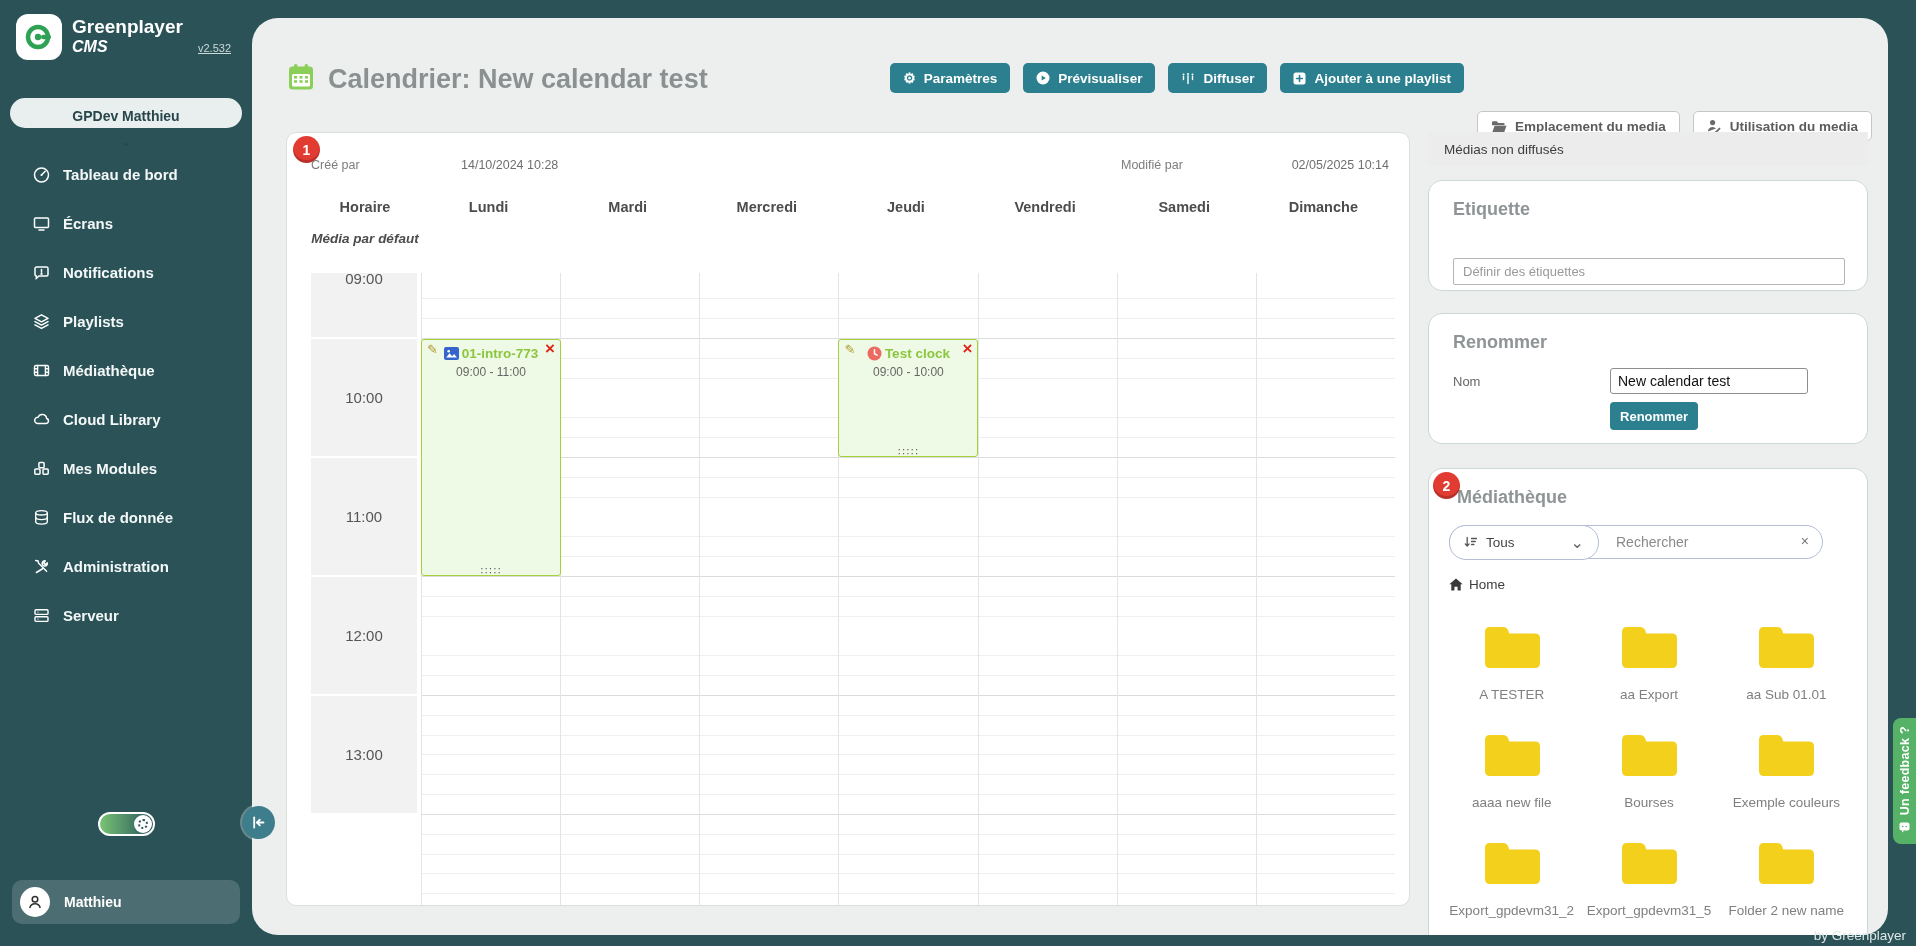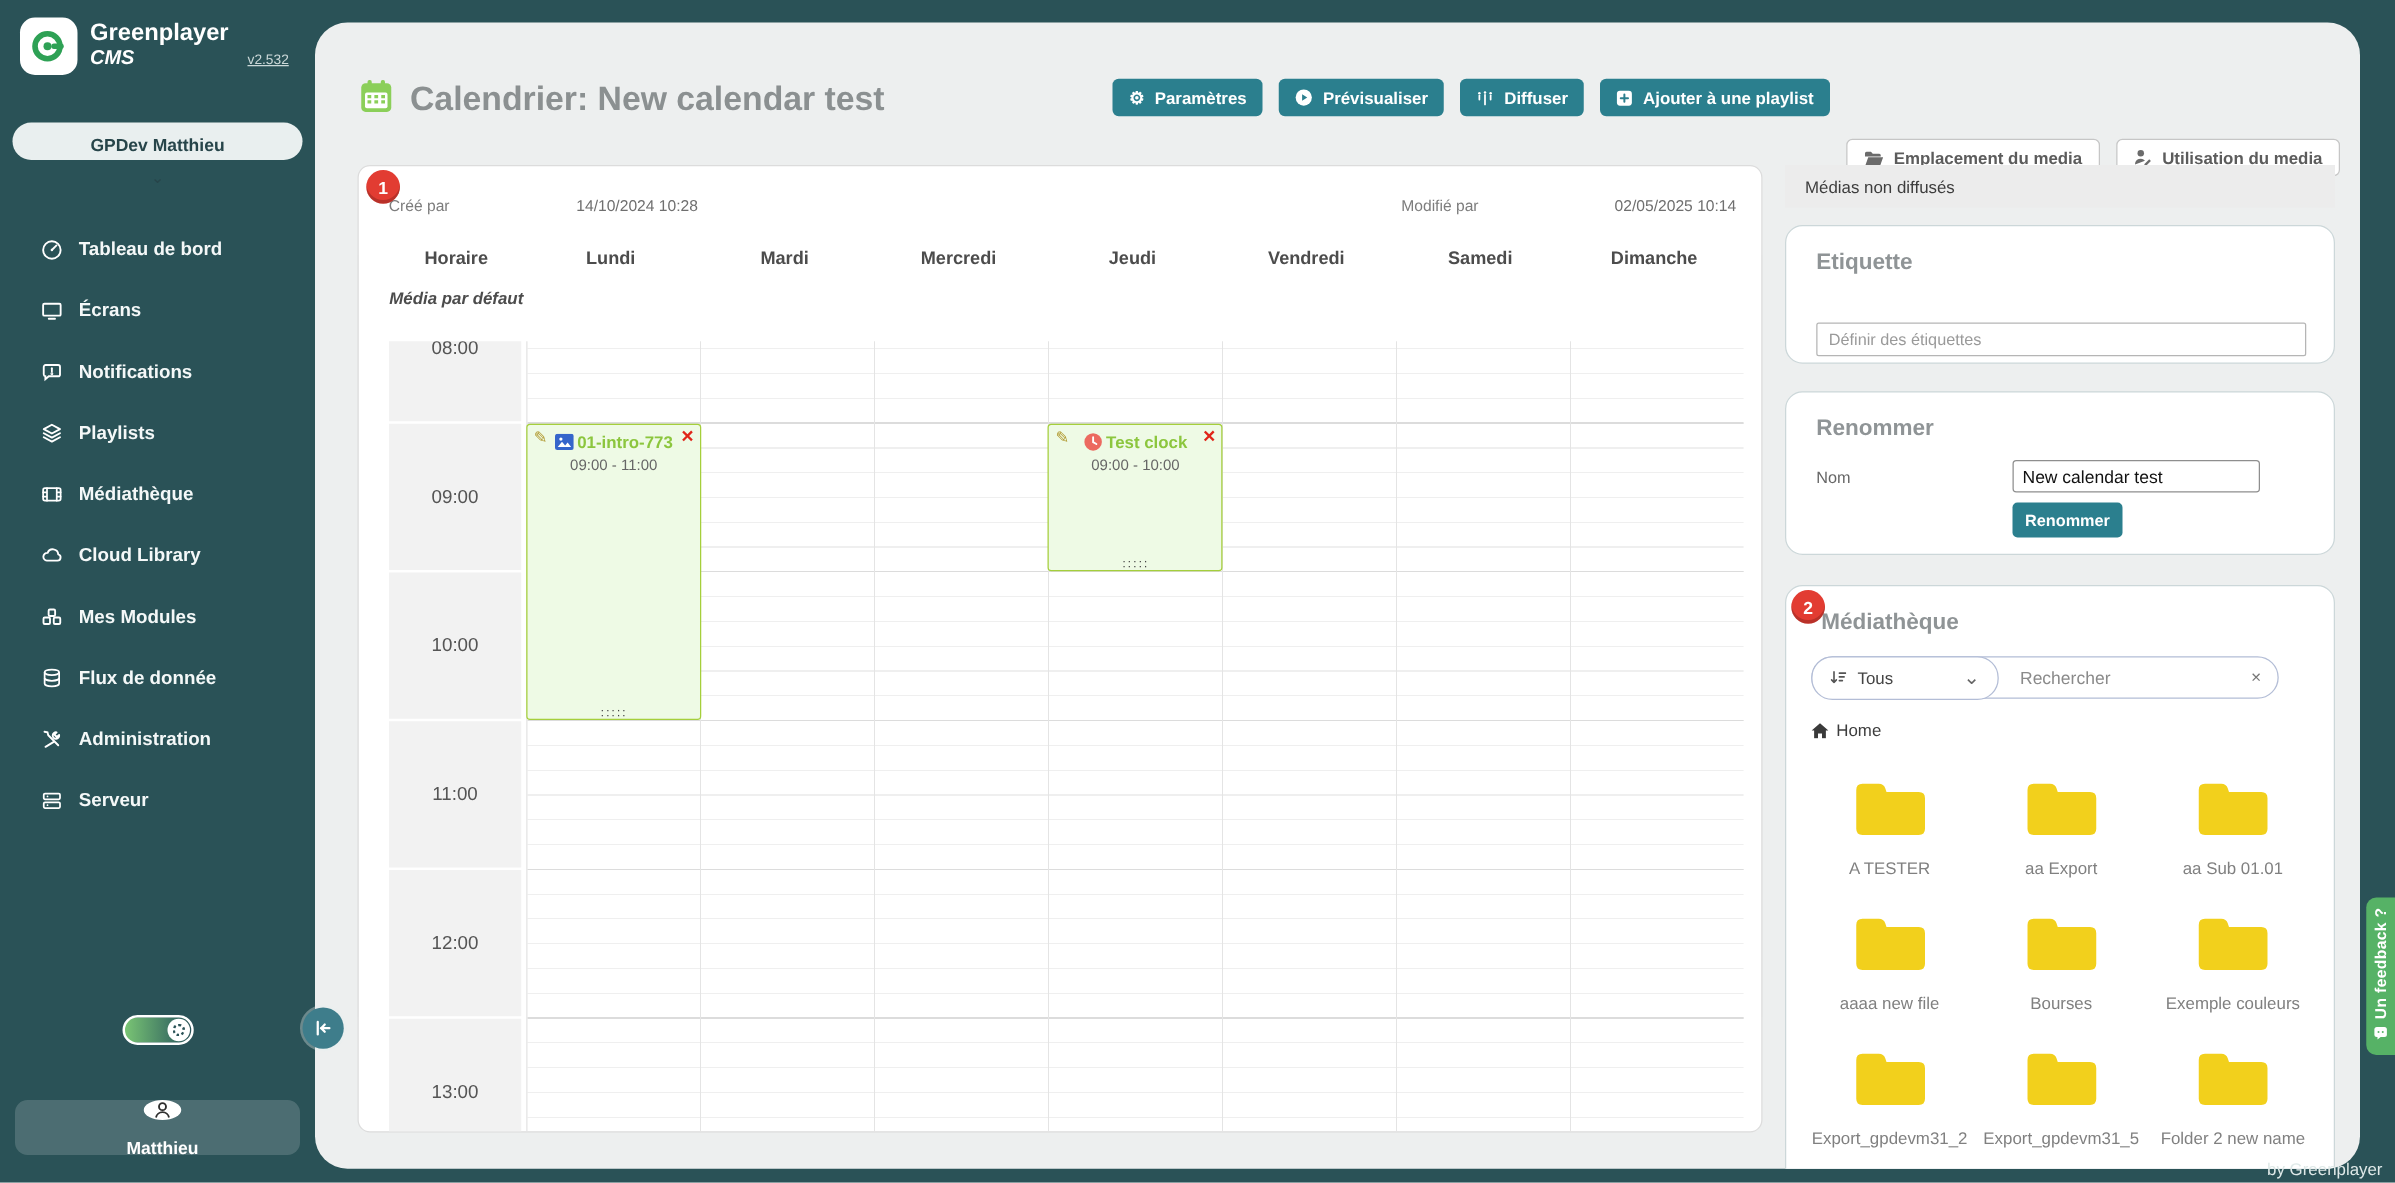--- a/index.html
+++ b/index.html
@@ -9,28 +9,28 @@
 
   
   .sidebar { position:absolute; left:0; top:0; width:252px; height:946px; color:#fff; }
   .logo-box { position:absolute; left:16px; top:14px; width:46px; height:46px; background:#fff; border-radius:12px; display:flex; align-items:center; justify-content:center; }
   .brand-name { position:absolute; left:72px; top:16px; font-size:19px; font-weight:bold; color:#fff; }
   .brand-sub { position:absolute; left:72px; top:38px; font-size:16px; font-weight:bold; font-style:italic; color:#fff; }
   .brand-ver { position:absolute; left:198px; top:42px; font-size:11px; color:#ccd9d9;text-decoration:underline; }
   .ws-pill { position:absolute; left:10px; top:98px; width:232px; height:30px; background:#e9efef; border-radius:15px; display:flex; align-items:center; gap:10px; padding:0 14px; cursor:pointer;flex-direction:column; }
   .ws-pill .ws-label { font-size:14px; font-weight:bold; color:#27454a; flex:1; }
   .ws-chevron { font-size:13px; color:#27454a; }
-  .nav { position:absolute; left:0; top:175px; width:252px; }
+  .nav { position:absolute; left:0; top:150px; width:252px; }
   .nav-item { height:49px; display:flex; align-items:center; padding-left:31px; gap:12px; cursor:pointer; }
   .nav-item .ico { width:20px; height:19px; display:flex; align-items:center; justify-content:center; }
   .nav-item .lbl { font-size:15px; font-weight:600; color:#f4f8f8; }
   .theme-toggle { position:absolute; left:98px; top:812px; width:57px; height:24px; border:2px solid #fff; border-radius:13px; background:linear-gradient(90deg,#79c474,#3a6f62 75%,#2a5257); cursor:pointer; }
   .theme-thumb { position:absolute; right:1px; top:1px; width:18px; height:18px; border-radius:50%; background:#fff; display:flex; align-items:center; justify-content:center; }
   .theme-thumb .dotted { width:10px; height:10px; border:2px dotted #2a5257; border-radius:50%; }
-  .user-pill { position:absolute; left:12px; top:880px; width:228px; height:44px; background:rgba(255,255,255,.16); border-radius:10px; display:flex; align-items:center; gap:14px; padding-left:8px; cursor:pointer;flex-direction:column; }
+  .user-pill { position:absolute; left:12px; top:880px; width:228px; height:44px; background:rgba(255,255,255,.16); border-radius:10px; display:flex; align-items:center; gap:14px; padding-left:8px; cursor:pointer; }
   .avatar { width:30px; height:30px; border-radius:50%; background:#fff; display:flex; align-items:center; justify-content:center; }
   .user-name { font-size:14px; font-weight:600; color:#fff; }
   .collapse-btn { position:absolute; left:242px; top:806px; width:33px; height:33px; border-radius:50%; background:#3e7d8b; display:flex; align-items:center; justify-content:center; cursor:pointer; z-index:30; box-shadow:0 0 0 2px rgba(233,240,240,.35); }
 
   
   .main { position:absolute; left:252px; top:18px; width:1636px; height:917px; background:#edefef; border-radius:26px; overflow:hidden; }
   .page-title-ico { position:absolute; left:34px; top:44px; }
   .page-title { position:absolute; left:76px; top:46px; font-size:27px; font-weight:bold; color:#8b9091; }
   .actions { position:absolute; right:16px; top:45px; display:flex; gap:13px; }
   .btn { height:30px; display:inline-flex; align-items:center; gap:8px; border-radius:5px; padding:0 13px; font-size:13.5px; font-weight:600; cursor:pointer; white-space:nowrap; }
@@ -343,21 +343,20 @@
         <div class="col-h day">Vendredi</div>
         <div class="col-h day">Samedi</div>
         <div class="col-h day">Dimanche</div>
       </div>
 
       <div class="default-media">Média par défaut</div>
 
       <div class="cal-scroll">
         <div class="cal-inner">
           <div class="hour-col">
-            <div class="hour-cell">08:00</div>
             <div class="hour-cell">09:00</div>
             <div class="hour-cell">10:00</div>
             <div class="hour-cell">11:00</div>
             <div class="hour-cell">12:00</div>
             <div class="hour-cell">13:00</div>
           </div>
           <div class="day-area">
 
             <div class="ev" style="left:-1px; top:119px; width:140px; height:237px;">
               <span class="ev-edit">✎</span>

